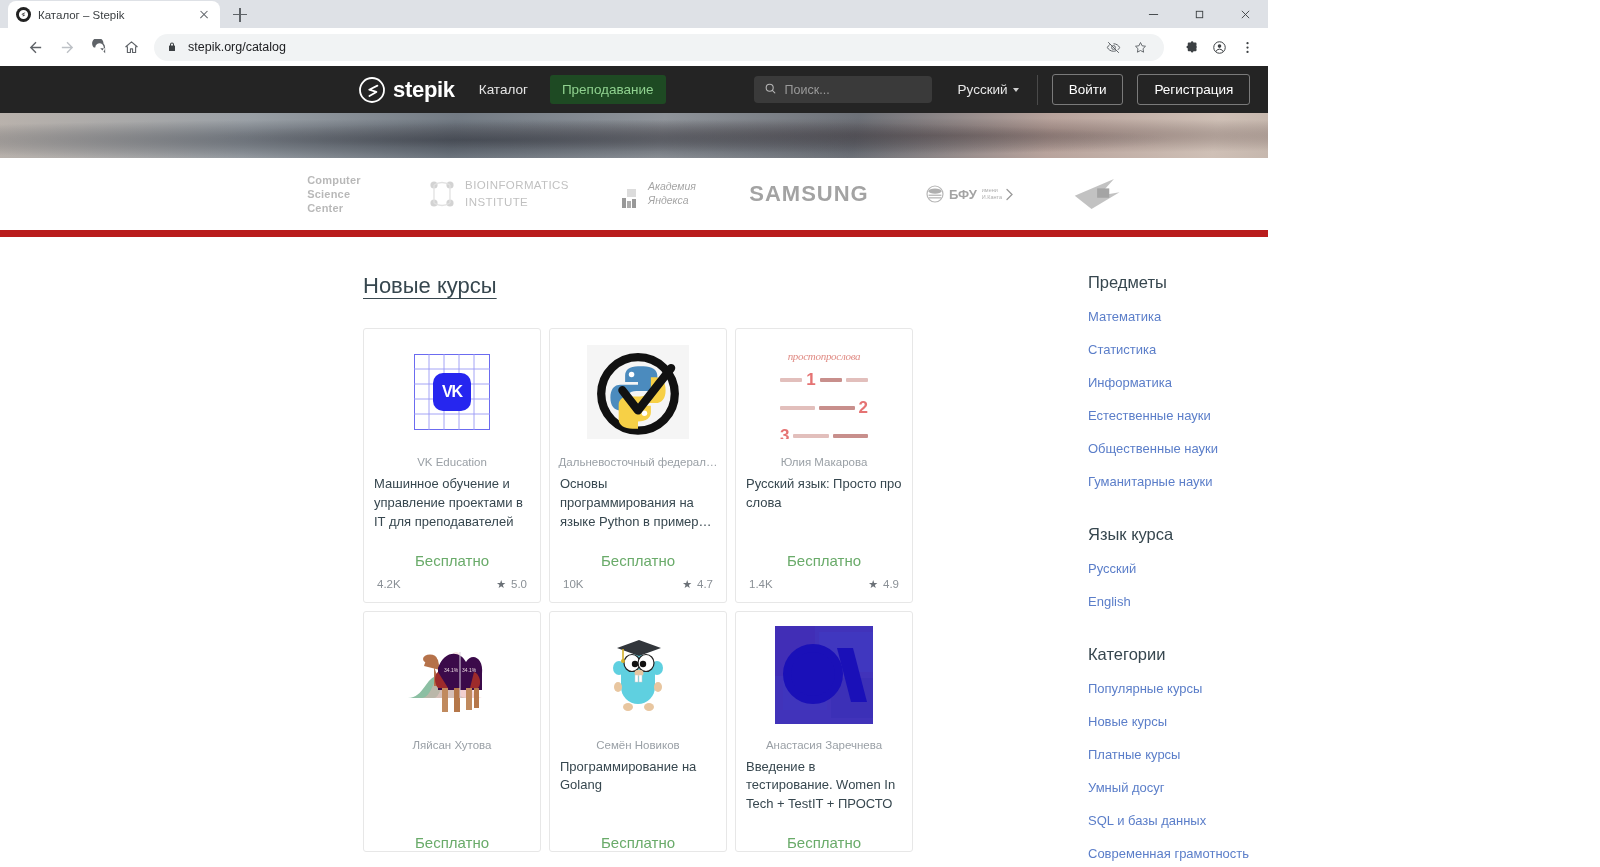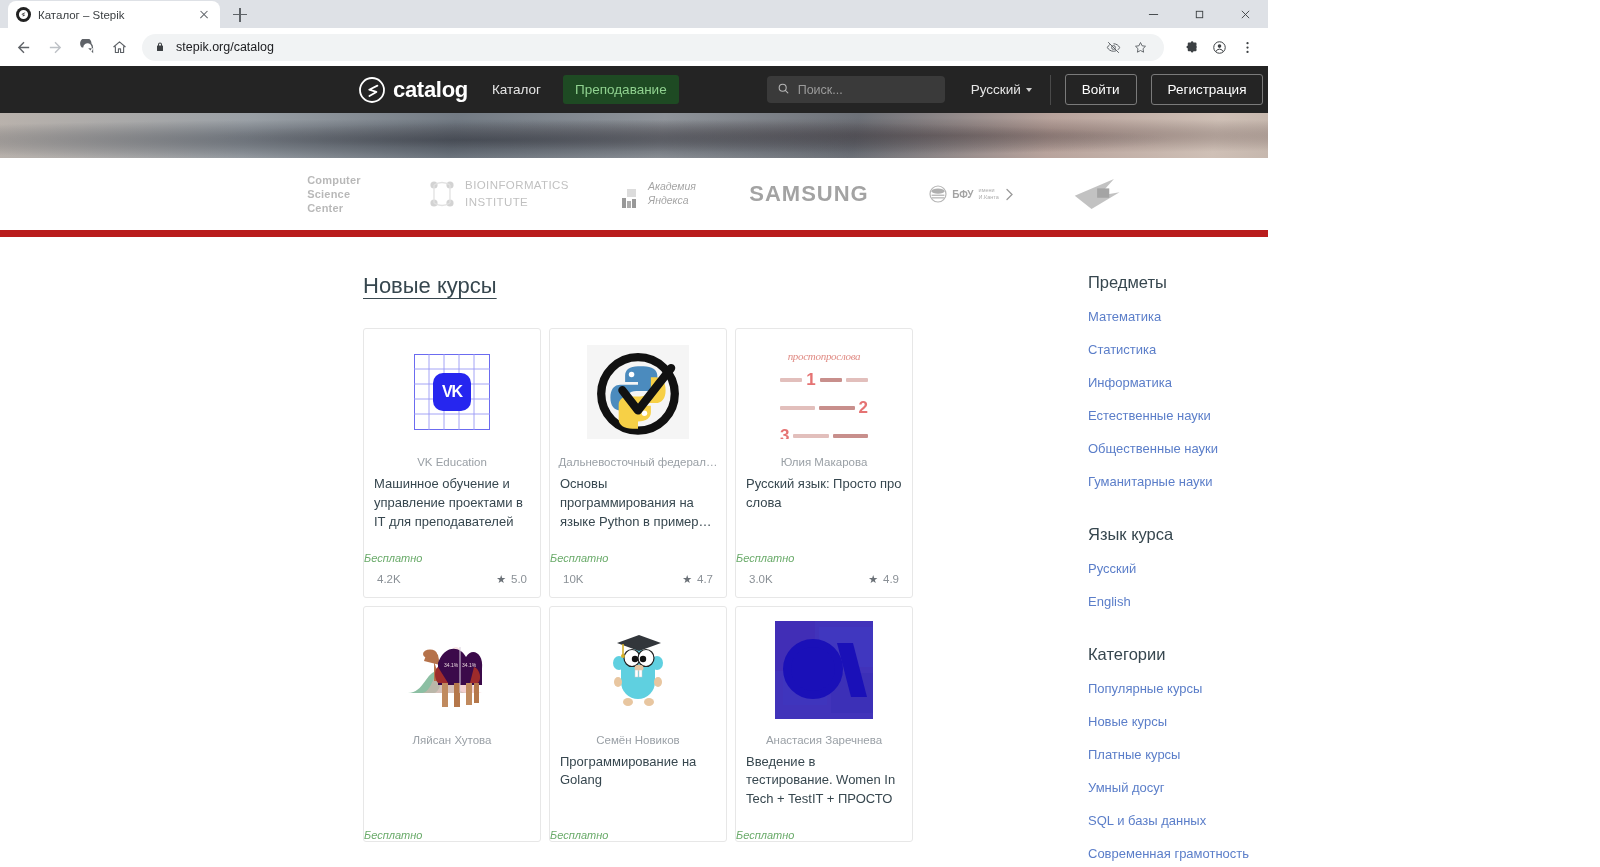--- a/index.html
+++ b/index.html
@@ -44,21 +44,21 @@
   }
   .newtab::before { left: 7px; top: 13.5px; width: 14px; height: 1.6px; }
   .newtab::after  { left: 13.2px; top: 7.5px; width: 1.6px; height: 14px; }
 
   .wincontrols { position: absolute; right: 0; top: 0; height: 28px; display: flex; }
   .wc { width: 46px; height: 28px; display:flex; align-items:center; justify-content:center; }
   .wc svg { width: 11px; height: 11px; }
 
   .toolbar {
     height: 38px; background: #fff; display: flex; align-items: center;
-    padding: 16px 8px; gap: 2px; flex: 0 0 38px;
+    padding: 16px 8px; gap: 2px; flex: 0 0 38px; margin-left: 12px;
   }
   .navbtn { width: 30px; height: 30px; display:flex; align-items:center; justify-content:center; }
   .navbtn svg { width: 17px; height: 17px; }
   .omnibox {
     flex: 1; height: 27px; background: #f1f3f4; border-radius: 14px;
     display: flex; align-items: center; padding: 0 12px; margin: 0 6px;
     gap: 10px; position: relative;
   }
   .omnibox .lock svg { width: 12px; height: 12px; display:block; }
   .omnibox .url { font-size: 12.5px; color: #202124; flex: 1; }
@@ -143,21 +143,21 @@
   .csc { font-size: 11px; color: #8e8e8e; line-height: 1.28; font-weight: 600; letter-spacing:.2px; }
   .bioinf { display:flex; align-items:center; gap: 10px; }
   .bioinf-dots { width: 26px; height: 28px; position: relative; }
   .bioinf-txt { font-size: 11.5px; color: #9a9a9a; line-height: 1.5; letter-spacing:.4px; }
   .yandex { display:flex; align-items:flex-end; gap: 7px; font-style: italic; }
   .yandex-bars { width: 19px; height: 19px; position: relative; }
   .yandex-txt { font-size: 10.5px; color: #6e6e6e; line-height: 1.3; }
   .samsung { font-size: 22px; font-weight: 800; color: #6b6b6b; letter-spacing: 1px; }
   .bfu { display:flex; align-items:center; gap: 5px; }
   .bfu-el { width: 18px; height: 18px; }
-  .bfu-txt { font-size: 10px; font-weight: 800; color: #6b6b6b; }
+  .bfu-txt { font-size: 13px; font-weight: 800; color: #6b6b6b; }
   .bfu-sub { font-size: 5.5px; color: #7a7a7a; line-height: 1.25; }
   .logo-arrow {
     position: absolute; right: 358px; width: 22px; height: 22px;
     display:flex; align-items:center; justify-content:center;
   }
   .logo-arrow svg { width: 13px; height: 13px; }
 
   
   .content { display: flex; padding-top: 36px; }
   .main-col { width: 640px; margin-left: 363px; }
@@ -181,21 +181,21 @@
   .card-author {
     font-size: 11.5px; color: #9aa0a6; text-align: center; margin-top: 13px;
     padding: 0 8px; white-space: nowrap; overflow: hidden; text-overflow: ellipsis;
   }
   .card-title {
     font-size: 13px; color: #37474f; text-align: left; line-height: 1.45;
     margin-top: 7px; padding: 0 10px;
   }
   .card-spacer { flex: 1; min-height: 14px; }
   .card-price {
-    font-size: 11px; color: #6aab6a; text-align: left; margin-top: 6px; font-style: italic;
+    font-size: 15px; color: #6aab6a; text-align: center; margin-top: 6px;
   }
   .card-foot {
     display: flex; justify-content: space-between; align-items: center;
     padding: 9px 13px 11px 13px; font-size: 11.5px; color: #8a9096;
   }
   .rating { display:flex; align-items:center; gap: 5px; }
   .star { color: #6b7177; font-size: 11px; }
 
   
   .thumb-vk { width: 76px; height: 76px; position: relative; }
@@ -339,21 +339,21 @@
     <div class="page">
 
       <div class="stepik-header">
         <div class="logo-wrap">
           <span class="logo-mark">
             <svg viewBox="0 0 26 26">
                 <circle cx="13" cy="13" r="12" fill="none" stroke="#fff" stroke-width="1.8"></circle>
                 <path d="M18.4 8.6l-8.2 4.1 7.2 2.2-7 4.2" fill="none" stroke="#fff" stroke-width="1.8" stroke-linecap="round" stroke-linejoin="round"></path>
               </svg>
           </span>
-          <span class="logo-text">catalog</span>
+          <span class="logo-text">stepik</span>
         </div>
         <span class="nav-link">Каталог</span>
         <span class="nav-pill">Преподавание</span>
 
         <div class="search-box">
           <span>
             <svg viewBox="0 0 24 24">
                 <circle cx="10.5" cy="10.5" r="6.5" fill="none" stroke="#b5b5b5" stroke-width="2"></circle>
                 <path d="M15.3 15.3L20 20" stroke="#b5b5b5" stroke-width="2" stroke-linecap="round"></path>
               </svg>
@@ -542,21 +542,21 @@
                       <span class="rus-bar"></span>
                       <span class="rus-bar dark"></span>
                     </div>
                 </div>
               </div>
               <div class="card-author">Юлия Макарова</div>
               <div class="card-title">Русский язык: Просто про слова</div>
               <div class="card-spacer"></div>
               <div class="card-price">Бесплатно</div>
               <div class="card-foot">
-                <span>3.0K</span>
+                <span>1.4K</span>
                 <span class="rating">
                   <span class="star">★</span>
                   <span>4.9</span>
                 </span>
               </div>
             </div>
 
             <div class="card">
               <div class="card-img">
                 <div class="thumb-camel">

